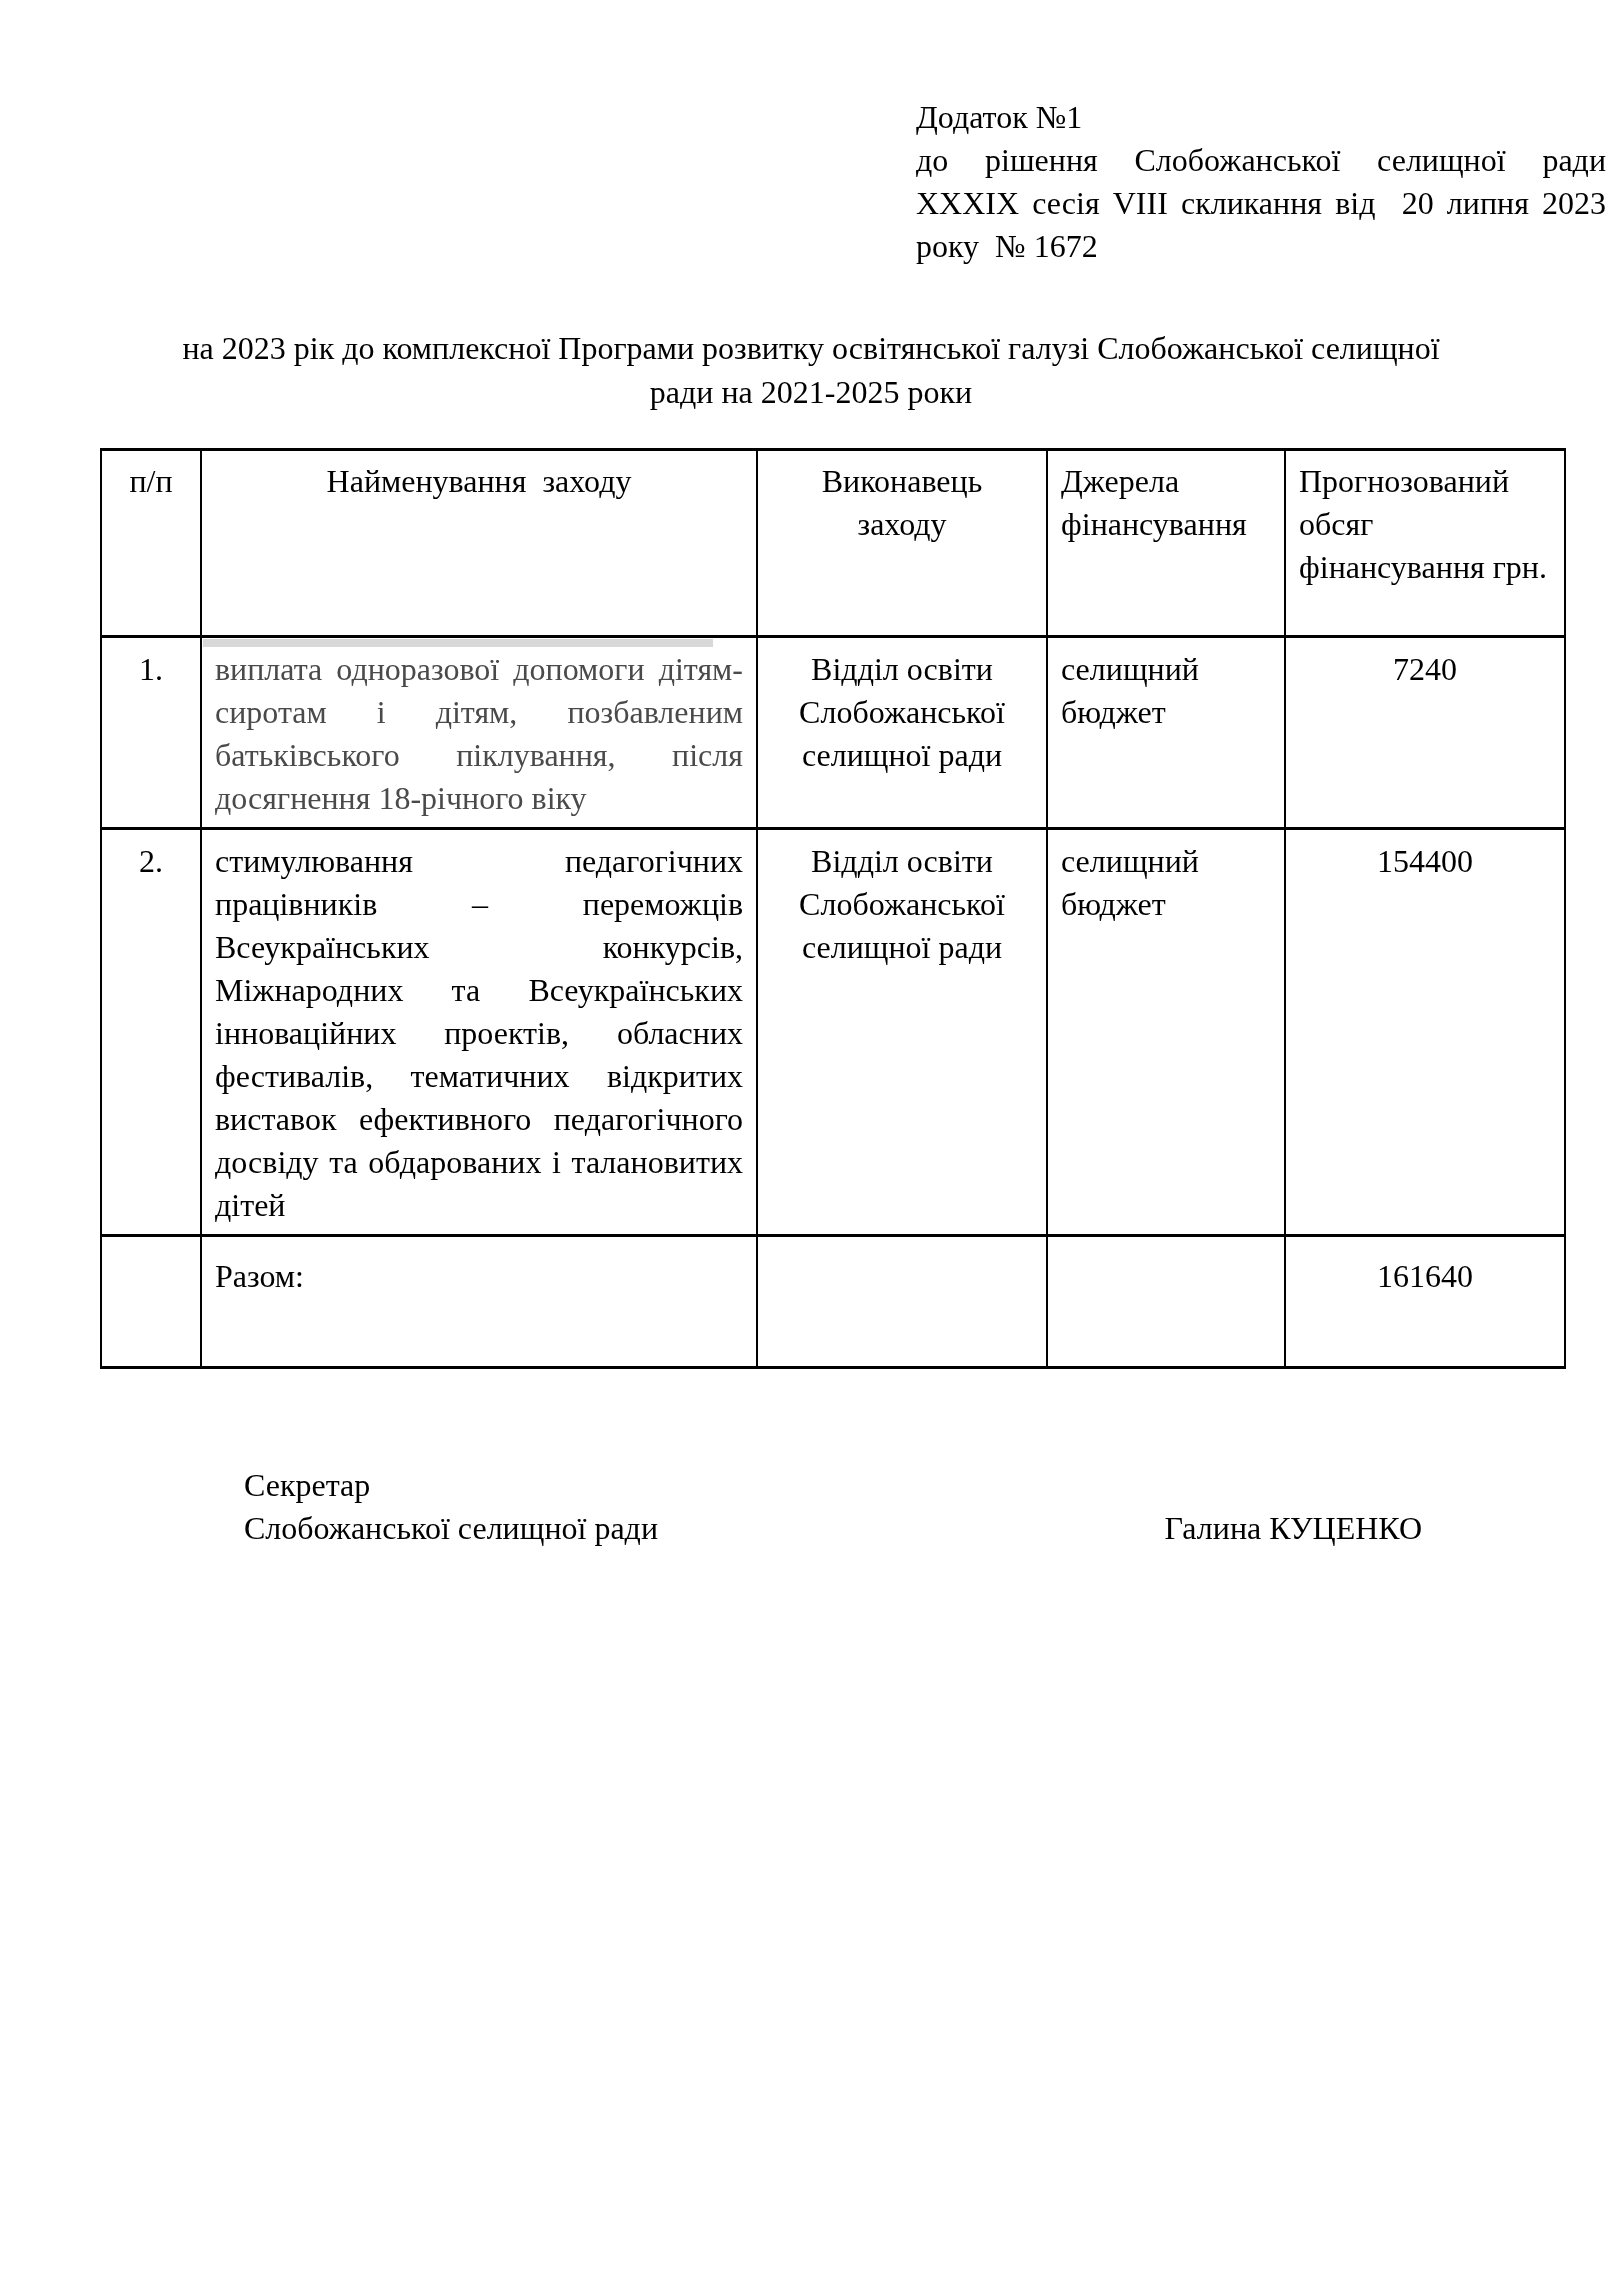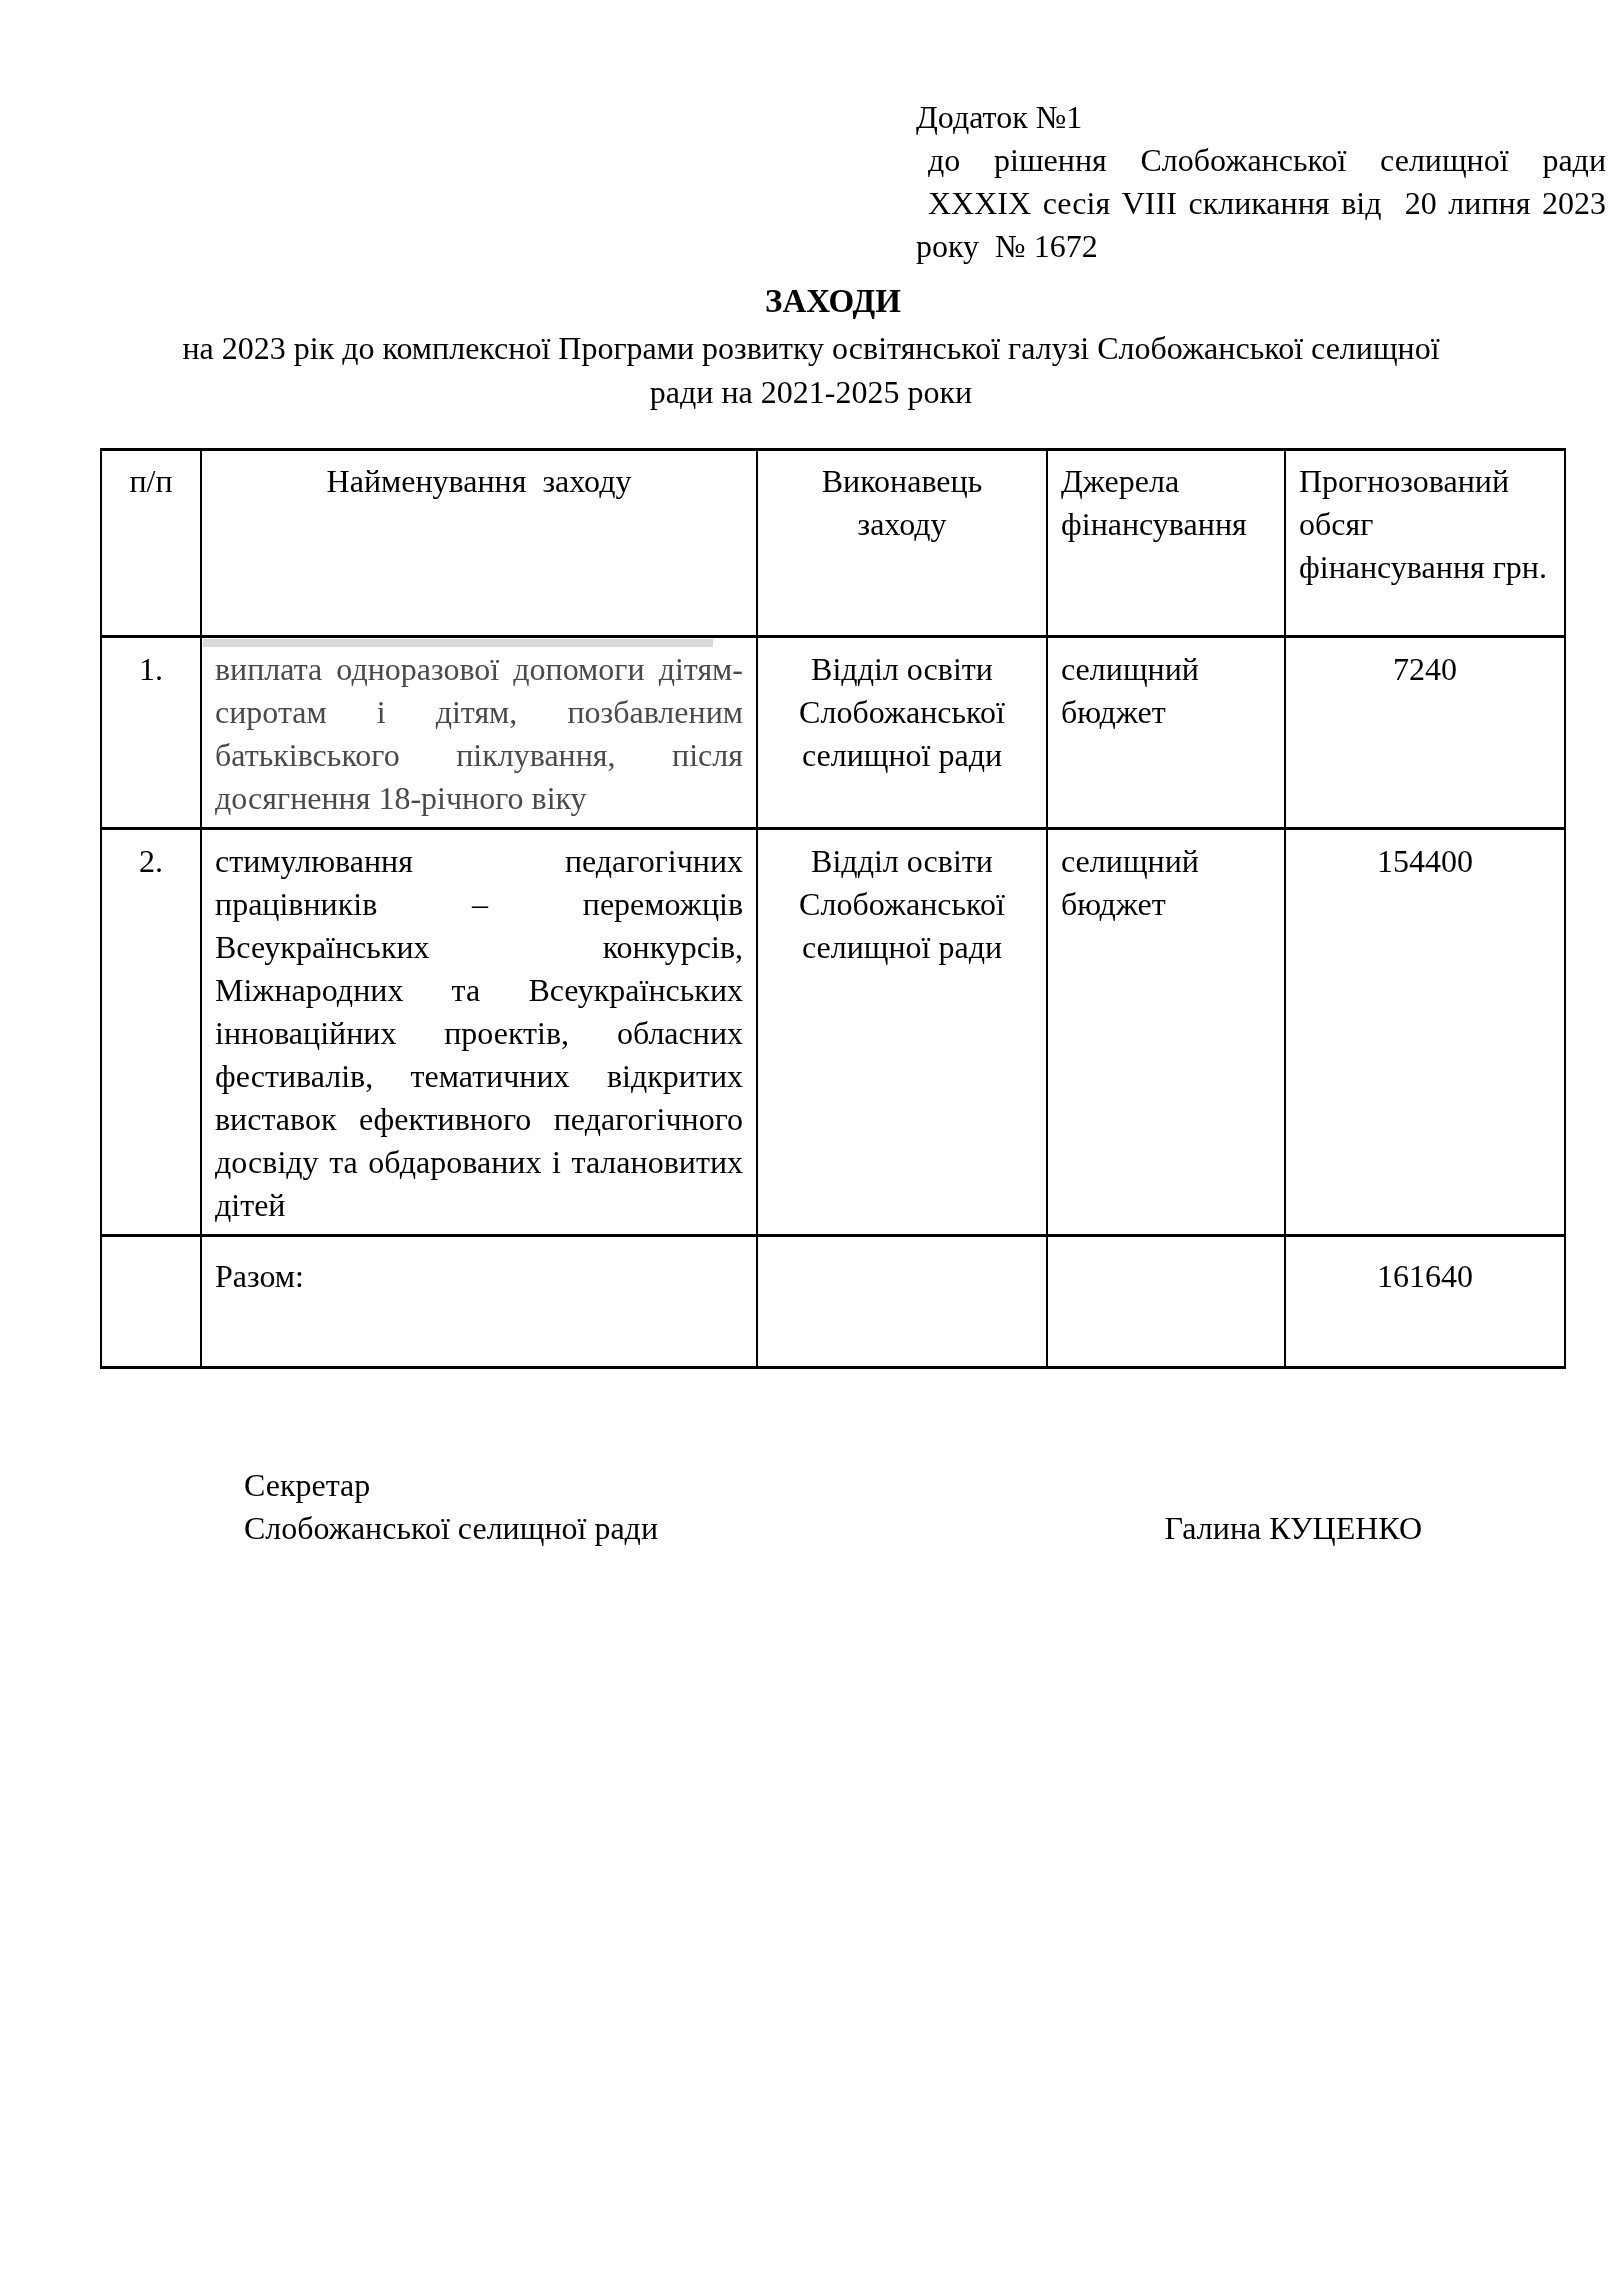--- a/index.html
+++ b/index.html
@@ -23,21 +23,20 @@
     left: 916px;
     top: 96px;
     width: 690px;
     font-size: 32px;
     line-height: 43px;
   }
   .header-line { text-align: left; }
   .header-line.justified {
     text-align: justify;
     text-align-last: justify;
-    margin-left: 12px;
   }
 
   
   .doc-title {
     position: absolute;
     left: 101px;
     top: 280px;
     width: 1464px;
     text-align: center;
     font-weight: bold;
@@ -113,21 +112,20 @@
 
 <div class="page">
 
   <div class="header-block">
     <div class="header-line">Додаток №1</div>
     <div class="header-line justified">до рішення Слобожанської селищної ради</div>
     <div class="header-line justified">XXXIX сесія VIII скликання від&nbsp; 20 липня 2023</div>
     <div class="header-line">року&nbsp; № 1672</div>
   </div>
 
-  <div class="doc-title">ЗАХОДИ</div>
 
   <div class="doc-subtitle">
     <div>на 2023 рік до комплексної Програми розвитку освітянської галузі Слобожанської селищної</div>
     <div>ради на 2021-2025 роки</div>
   </div>
 
   <table class="measures-table">
     <colgroup>
       <col style="width:100px">
       <col style="width:556px">

